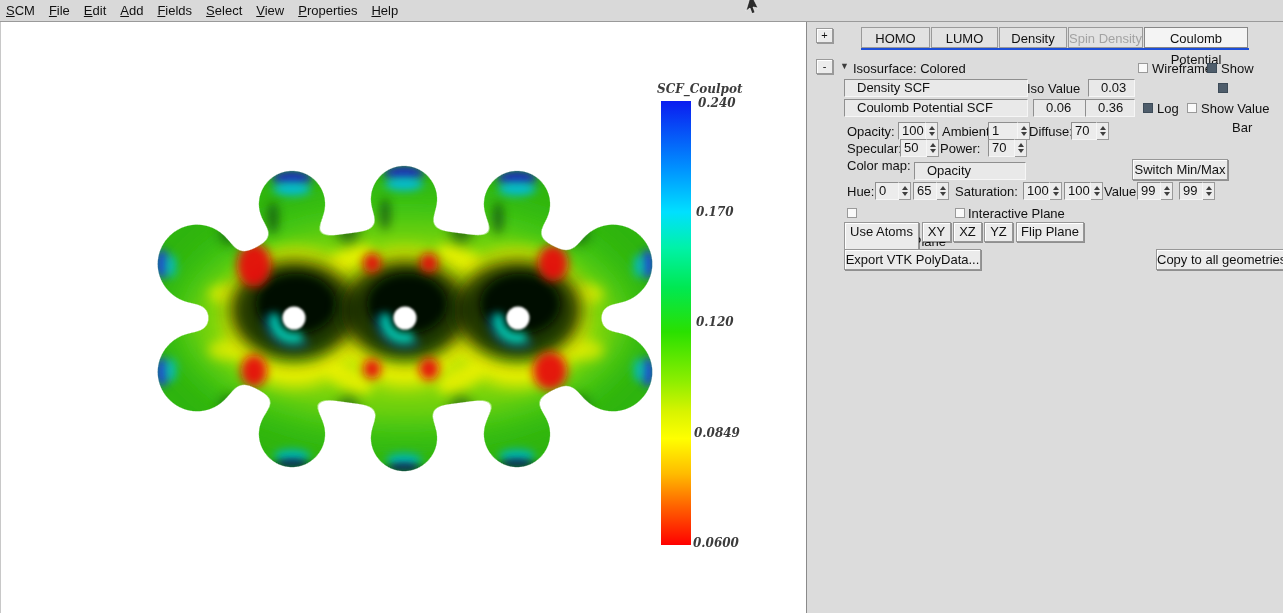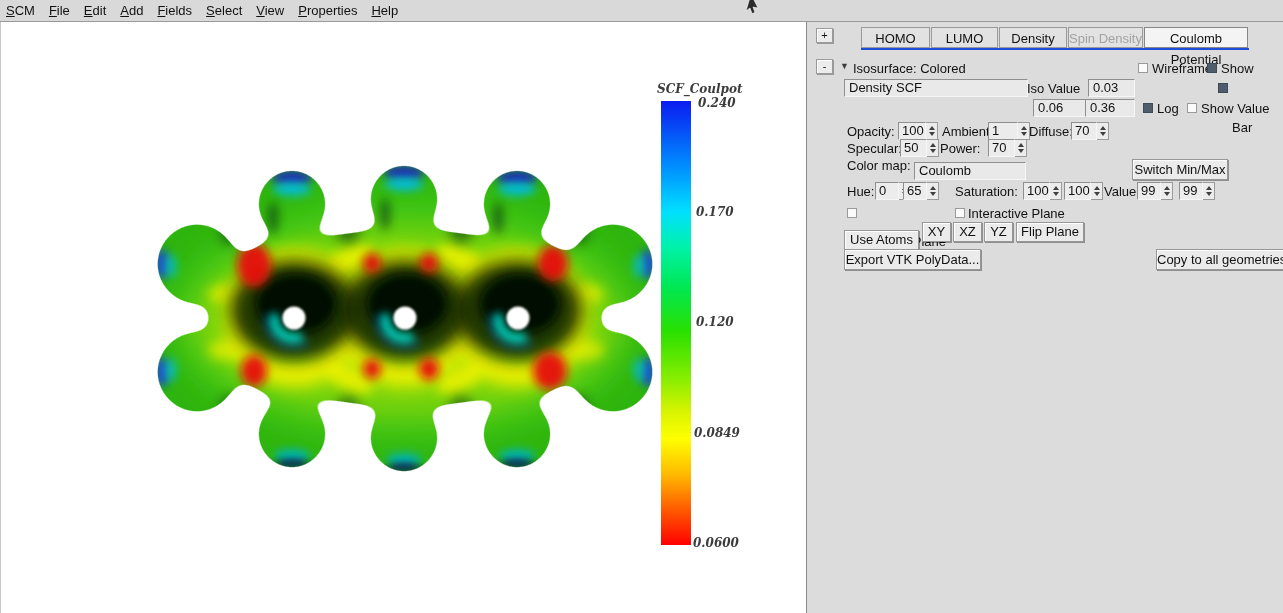--- a/index.html
+++ b/index.html
@@ -55,21 +55,21 @@
   }
   .tab.active{background:#f4f4f4;border-color:#878787;}
   .tab.disabled{color:#a3a3a3;}
   .cb{
     display:inline-block;width:10px;height:10px;box-sizing:border-box;
     background:#fafafa;border:1px solid #9a9a9a;vertical-align:middle;cursor:default;
   }
   .cb.checked{background:#4e5d6b;border-color:#3d4b58;}
   .field{
     background:#e9e9e9;border:1px solid;border-color:#8f8f8f #f6f6f6 #f6f6f6 #8f8f8f;
-    box-sizing:border-box;height:18px;line-height:16px;padding-left:4px;
+    box-sizing:border-box;height:18px;line-height:16px;padding-left:12px;
     white-space:nowrap;overflow:hidden;cursor:text;
   }
   .spin{display:inline-flex;height:18px;box-sizing:border-box;vertical-align:top;}
   .spin-val{
     background:#ececec;border:1px solid;border-color:#8f8f8f #f6f6f6 #f6f6f6 #8f8f8f;
     box-sizing:border-box;height:18px;line-height:16px;padding-left:3px;cursor:text;
   }
   .spin-arrows{
     width:12px;height:18px;background:#ececec;border:1px solid #9a9a9a;border-left:none;
     box-sizing:border-box;display:flex;flex-direction:column;align-items:center;
@@ -287,20 +287,21 @@
   <span class="lbl abs" style="left:345px;top:38px;">Wireframe</span>
   <span class="cb checked abs" style="left:400px;top:41px;"></span>
   <span class="lbl abs" style="left:414px;top:38px;">Show</span>
 
   <div class="field abs" style="left:37px;top:57px;width:184px;">Density SCF</div>
   <span class="lbl abs" style="left:220px;top:58px;text-align:center;">Iso Value</span>
   <div class="field abs" style="left:281px;top:57px;width:47px;">0.03</div>
   <span class="cb checked abs" style="left:411px;top:61px;"></span>
   <span class="lbl abs" style="left:425px;top:58px;margin-top:39px;">Bar</span>
 
+  <div class="field abs" style="left:37px;top:77px;width:184px;">Coulomb Potential SCF</div>
   <div class="field abs" style="left:226px;top:77px;width:68px;">0.06</div>
   <div class="field abs" style="left:278px;top:77px;width:50px;">0.36</div>
   <span class="cb checked abs" style="left:336px;top:81px;"></span>
   <span class="lbl abs" style="left:350px;top:78px;">Log</span>
   <span class="cb abs" style="left:380px;top:81px;"></span>
   <span class="lbl abs" style="left:394px;top:78px;">Show Value</span>
 
   <span class="lbl abs" style="left:40px;top:101px;text-align:right;">Opacity:</span>
   <span class="spin abs" style="left:91px;top:100px;">
     <span class="spin-val" style="width:28px;">100</span>
@@ -337,32 +338,32 @@
   <span class="lbl abs" style="left:133px;top:118px;">Power:</span>
   <span class="spin abs" style="left:181px;top:117px;">
     <span class="spin-val" style="width:27px;">70</span>
     <span class="spin-arrows">
         <i class="up"></i>
         <i class="dn"></i>
       </span>
   </span>
 
   <span class="lbl abs" style="left:40px;top:135px;">Color map:</span>
-  <div class="field abs" style="left:107px;top:140px;width:112px;">Coulomb</div>
+  <div class="field abs" style="left:107px;top:140px;width:112px;">Opacity</div>
   <div class="btn abs" style="left:325px;top:137px;width:96px;height:21px;line-height:19px;">Switch Min/Max</div>
 
   <span class="lbl abs" style="left:40px;top:161px;">Hue:</span>
   <span class="spin abs" style="left:68px;top:160px;">
     <span class="spin-val" style="width:24px;">0</span>
     <span class="spin-arrows">
         <i class="up"></i>
         <i class="dn"></i>
       </span>
   </span>
-  <span class="spin abs" style="left:96px;top:160px;">
+  <span class="spin abs" style="left:106px;top:160px;">
     <span class="spin-val" style="width:24px;">65</span>
     <span class="spin-arrows">
         <i class="up"></i>
         <i class="dn"></i>
       </span>
   </span>
   <span class="lbl abs" style="left:148px;top:161px;">Saturation:</span>
   <span class="spin abs" style="left:216px;top:160px;">
     <span class="spin-val" style="width:27px;">100</span>
     <span class="spin-arrows">
@@ -391,21 +392,21 @@
         <i class="up"></i>
         <i class="dn"></i>
       </span>
   </span>
 
   <span class="cb abs" style="left:40px;top:186px;"></span>
   <span class="lbl abs" style="left:53px;top:183px;margin-top:28px;">Use Clip Plane</span>
   <span class="cb abs" style="left:148px;top:186px;"></span>
   <span class="lbl abs" style="left:161px;top:183px;">Interactive Plane</span>
 
-  <div class="btn abs" style="left:37px;top:208px;width:75px;height:20px;line-height:18px;">Use Atoms</div>
+  <div class="btn abs" style="left:37px;top:200px;width:75px;height:28px;line-height:18px;">Use Atoms</div>
   <div class="btn abs" style="left:115px;top:200px;width:29px;height:20px;line-height:18px;">XY</div>
   <div class="btn abs" style="left:146px;top:200px;width:29px;height:20px;line-height:18px;">XZ</div>
   <div class="btn abs" style="left:177px;top:200px;width:29px;height:20px;line-height:18px;">YZ</div>
   <div class="btn abs" style="left:209px;top:200px;width:68px;height:20px;line-height:18px;">Flip Plane</div>
 
   <div class="btn abs" style="left:37px;top:227px;width:137px;height:21px;line-height:19px;">Export VTK PolyData...</div>
   <div class="btn abs" style="left:349px;top:227px;width:128px;height:21px;line-height:19px;">Copy to all geometries</div>
 </div>
 
 </body></html>

